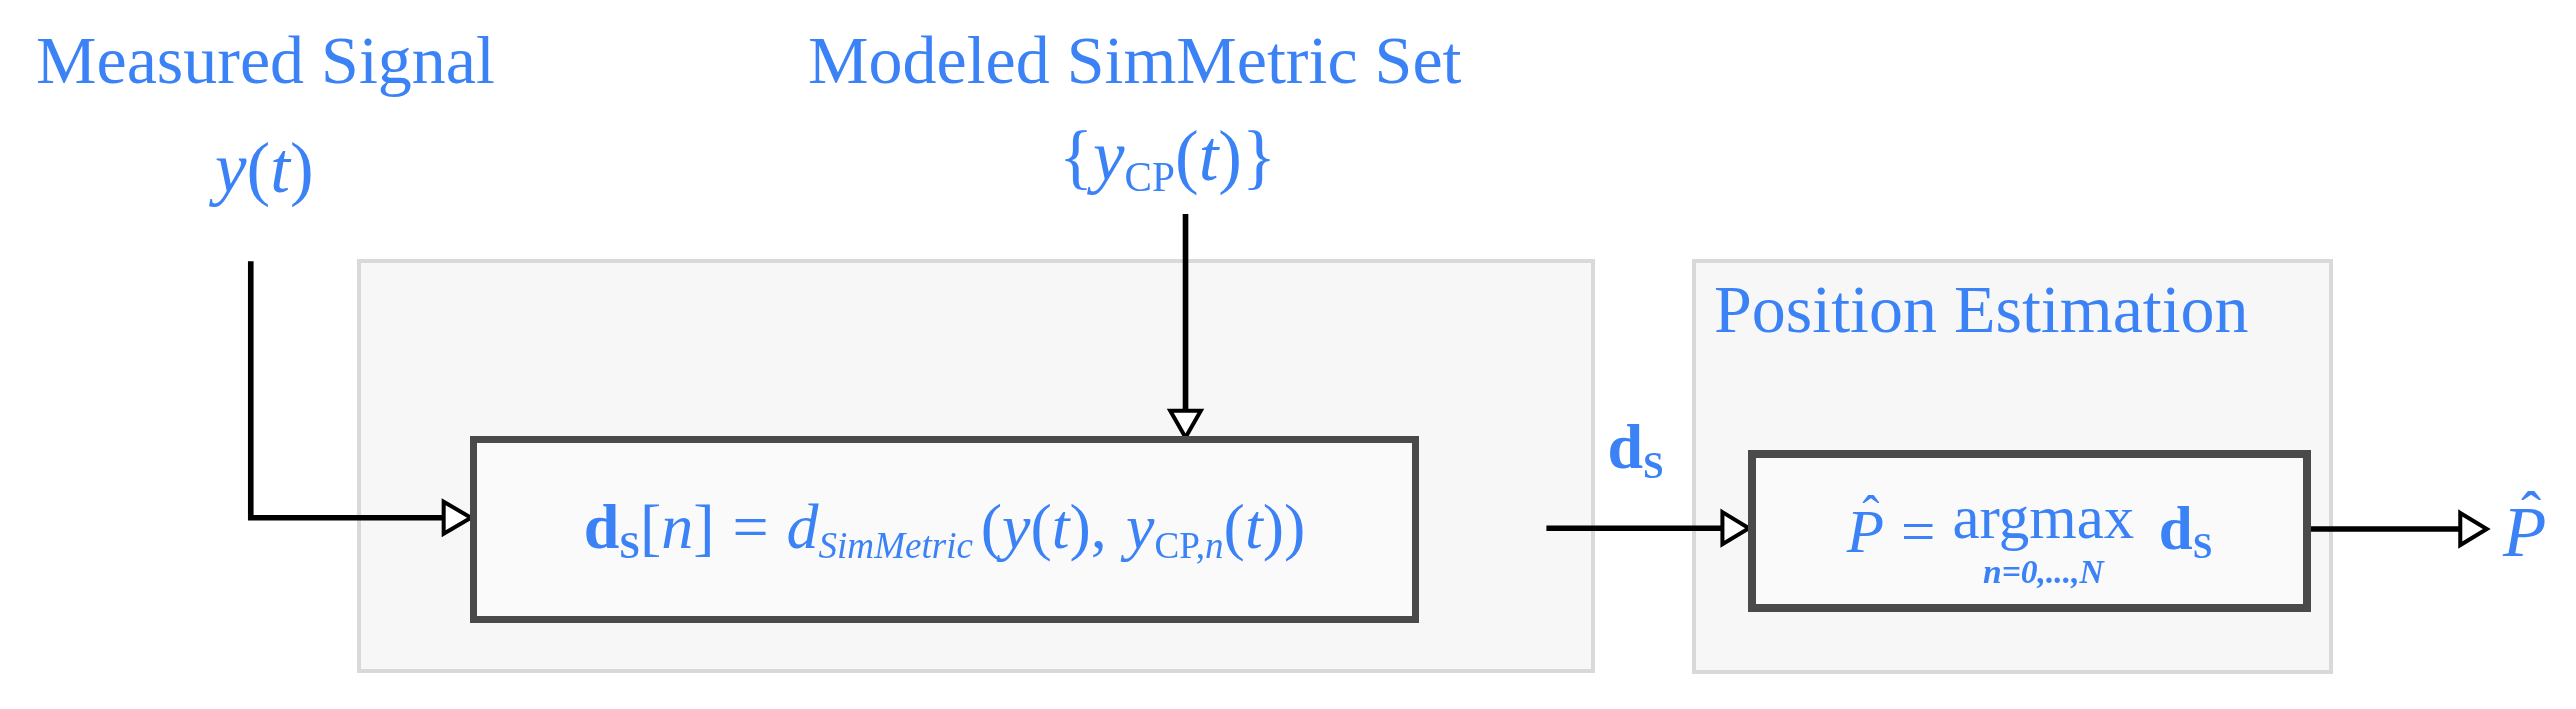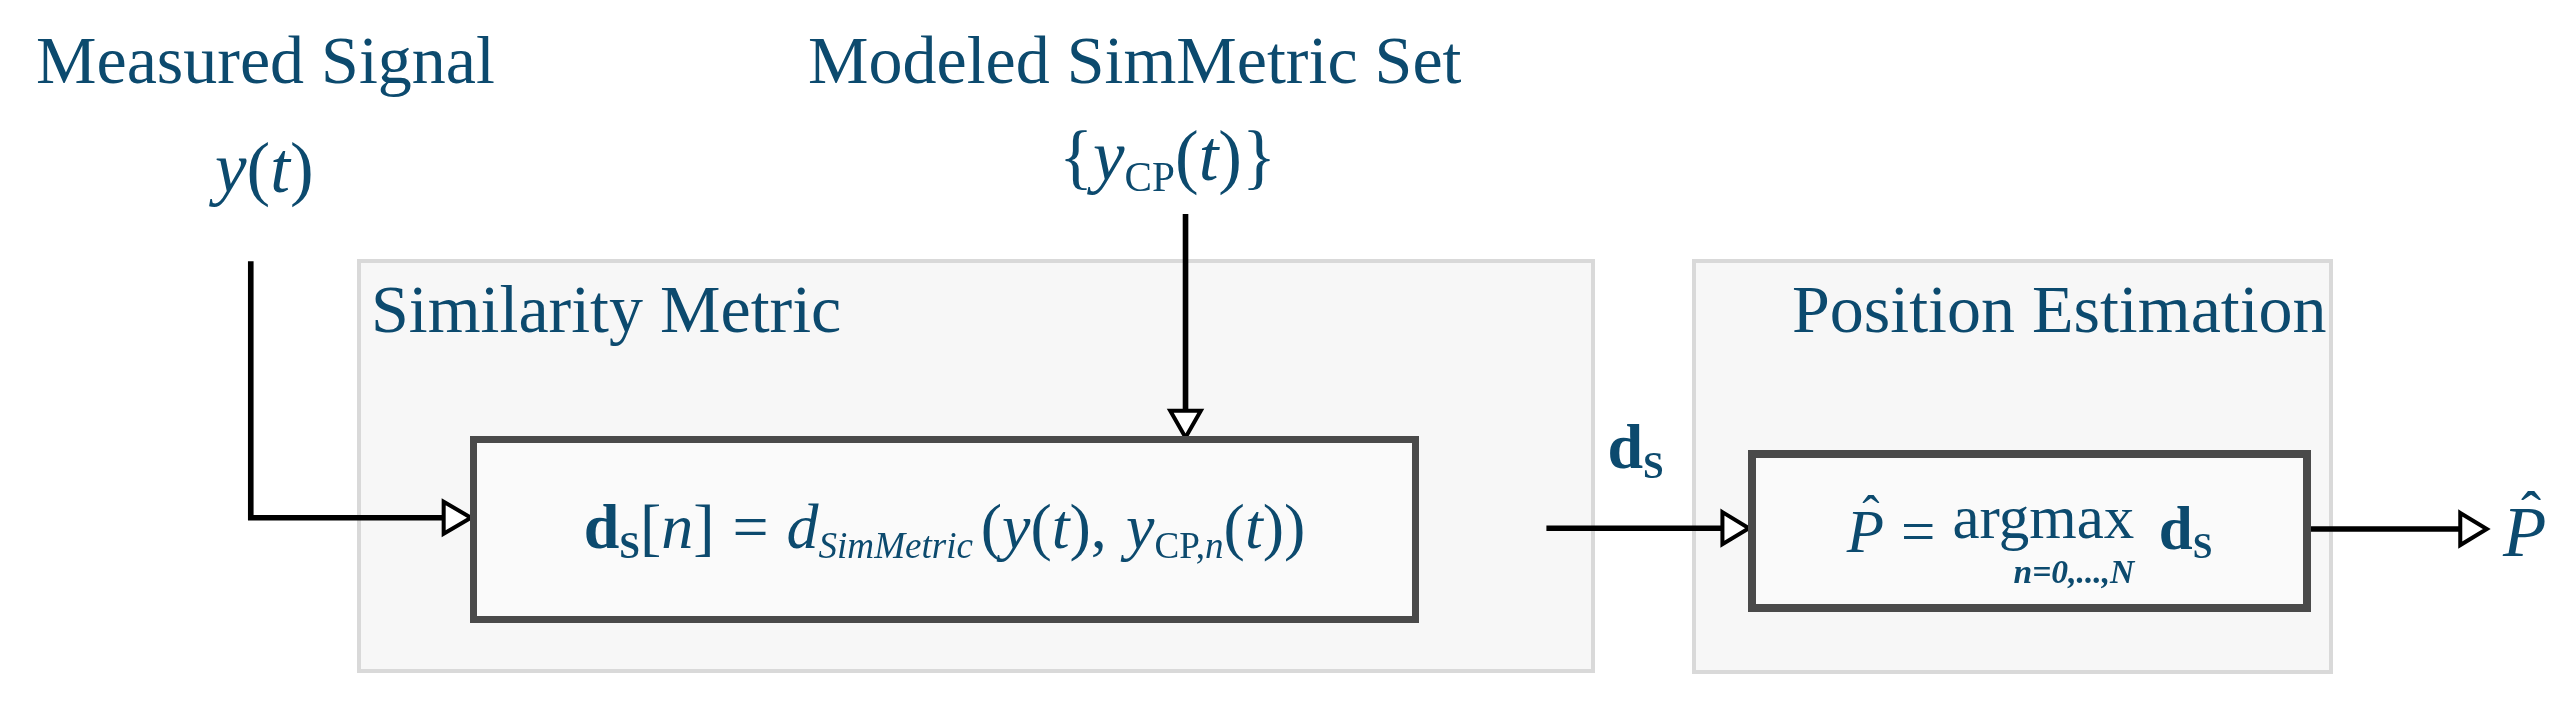--- a/index.html
+++ b/index.html
@@ -3,21 +3,21 @@
 <meta charset="utf-8">
 <style>
   html, body { margin: 0; padding: 0; background: #ffffff; }
   .canvas {
     position: relative;
     width: 2576px;
     height: 710px;
     background: #ffffff;
     overflow: hidden;
     font-family: "Liberation Serif", "DejaVu Serif", serif;
-    color: #0c4a6e;
+    color: #3b82f6;
   }
   .t { position: absolute; white-space: nowrap; line-height: 1; }
   .title { font-size: 68px; }
   .math { font-size: 71px; }
   .it { font-style: italic; }
   .b  { font-weight: bold; }
   .sb { font-size: 0.58em; vertical-align: -0.26em; }
   .eqs { margin: 0 0.28em; }
   .cm  { margin-right: 0.30em; }
 
@@ -33,21 +33,21 @@
     box-sizing: border-box;
     display: flex;
     align-items: center;
     justify-content: center;
   }
   .block-a { border: 7.2px solid #4a4a4a; }
   .block-b { border: 8px solid #4a4a4a; }
   .formula-a { font-size: 64px; line-height: 1; }
   .formula-b { font-size: 61px; line-height: 1; display: flex; align-items: center; }
 
-  .amax { display: inline-block; text-align: right; vertical-align: middle; transform: translateY(0.12em); line-height: 1; }
+  .amax { display: inline-block; text-align: center; vertical-align: middle; transform: translateY(0.12em); line-height: 1; }
   .amax .sub-line { font-size: 0.55em; margin-top: 0.20em; }
 
   .ph { position: relative; display: inline-block; font-style: italic; }
   .ph .hat {
     position: absolute;
     left: 0.30em;
     top: -0.22em;
     font-style: normal;
     font-size: 0.85em;
   }
@@ -85,33 +85,32 @@
   <div class="t title" style="left:36px; top:26px;">Measured Signal</div>
   <div class="t math" style="left:215px; top:133px;">
     <span class="it">y</span><span>(</span><span class="it">t</span><span>)</span>
   </div>
 
   <div class="t title" style="left:808px; top:26px;">Modeled SimMetric Set</div>
   <div class="t math" style="left:1059px; top:121px;text-align:right;">
     <span>{</span><span class="it">y</span><span class="sb">CP</span><span>(</span><span class="it">t</span><span>)</span><span>}</span>
   </div>
 
-  <div class="t title" style="left:371px; top:275px;">Similarity Metric</div>
 
   <div class="block block-a" style="left:470px; top:436px; width:949px; height:187px;">
     <div class="formula-a">
       <span class="b">d</span><span class="b sb">S</span><span>[</span><span class="it">n</span><span>]</span><span class="eqs">=</span><span class="it">d</span><span class="it sb">SimMetric</span><span style="margin-left:0.12em;">(</span><span class="it">y</span><span>(</span><span class="it">t</span><span>)</span><span class="cm">,</span><span class="it">y</span><span class="sb">CP,</span><span class="sb it">n</span><span>(</span><span class="it">t</span><span>)</span><span>)</span>
     </div>
   </div>
 
   <div class="t dsmid" style="left:1563px; top:415px; width:145px;">
     <span class="b">d</span><span class="b sb">S</span>
   </div>
 
-  <div class="t title" style="left:1792px; top:275px;text-align:right;">Position Estimation</div>
+  <div class="t title" style="left:1714px; top:275px;text-align:right;">Position Estimation</div>
 
   <div class="block block-b" style="left:1748px; top:450px; width:563px; height:162px;">
     <div class="formula-b">
       <span class="ph"><span>P</span><span class="hat">ˆ</span></span>
         <span class="eqs">=</span>
         <span class="amax">
           <span style="display:block;">argmax</span>
           <span class="sub-line it" style="display:block;font-weight:bold;">n=0,...,N</span>
         </span>
         <span style="margin-left:0.40em;"><span class="b">d</span><span class="b sb">S</span></span>

